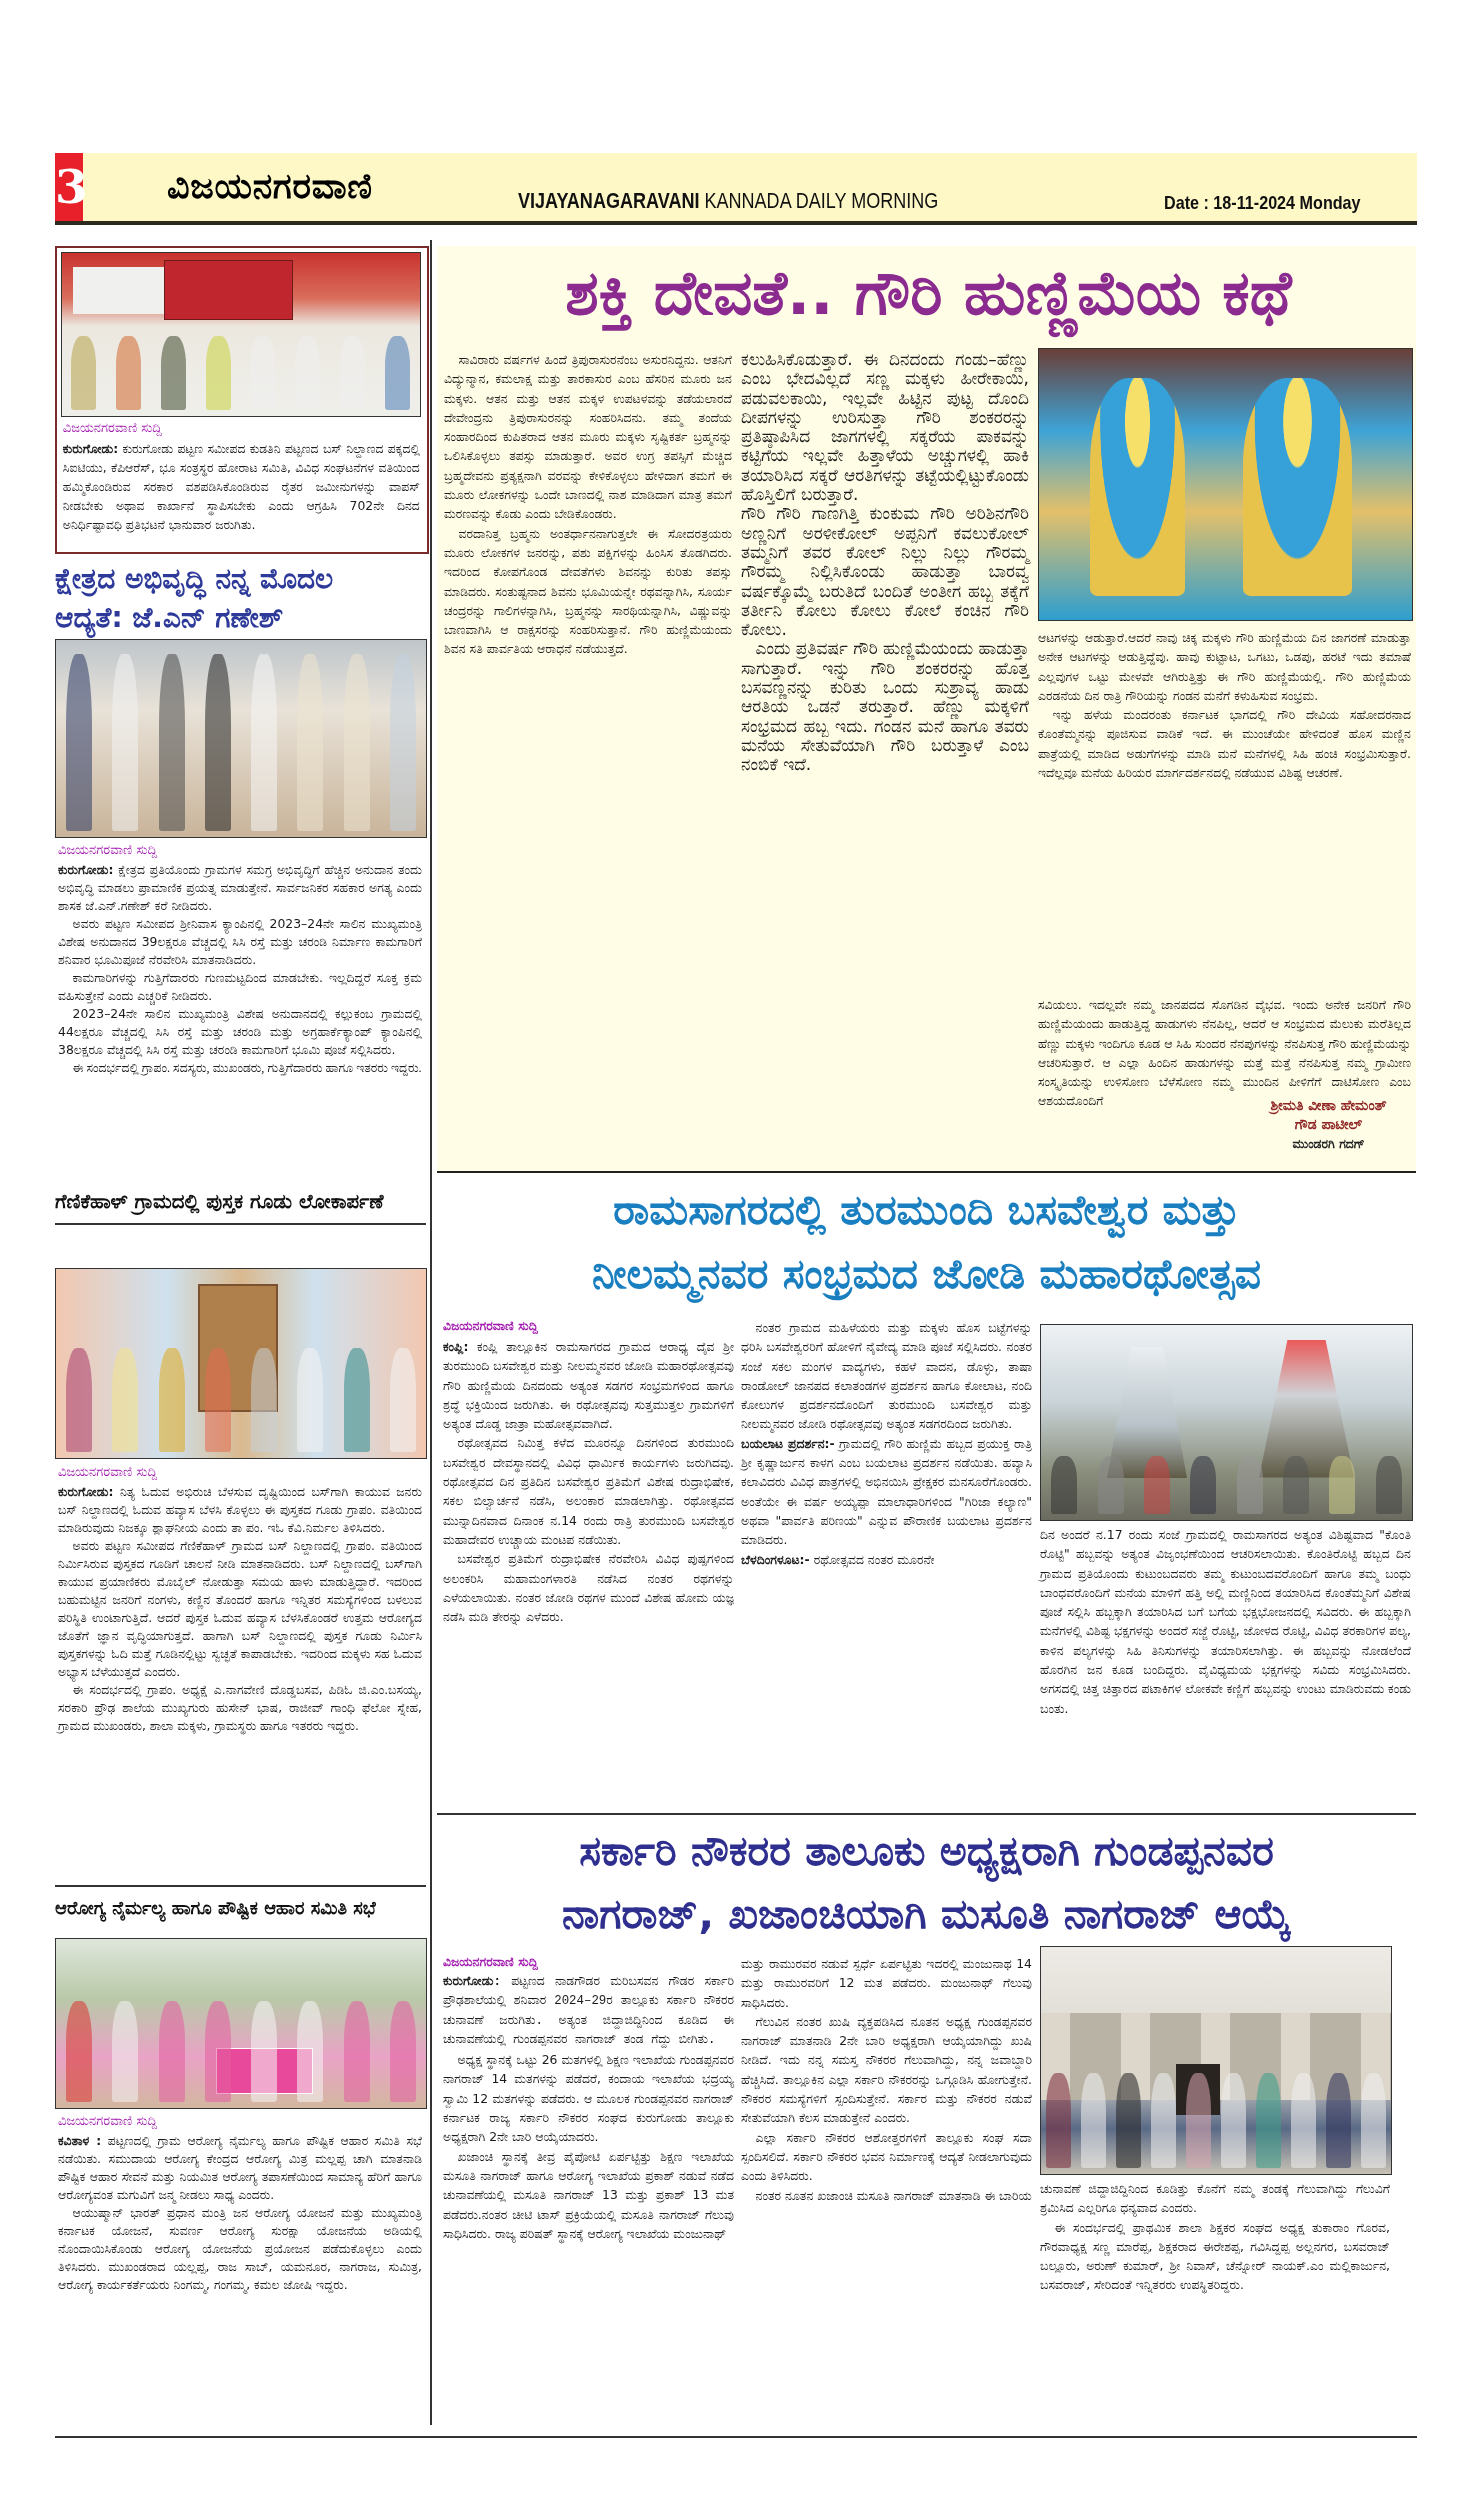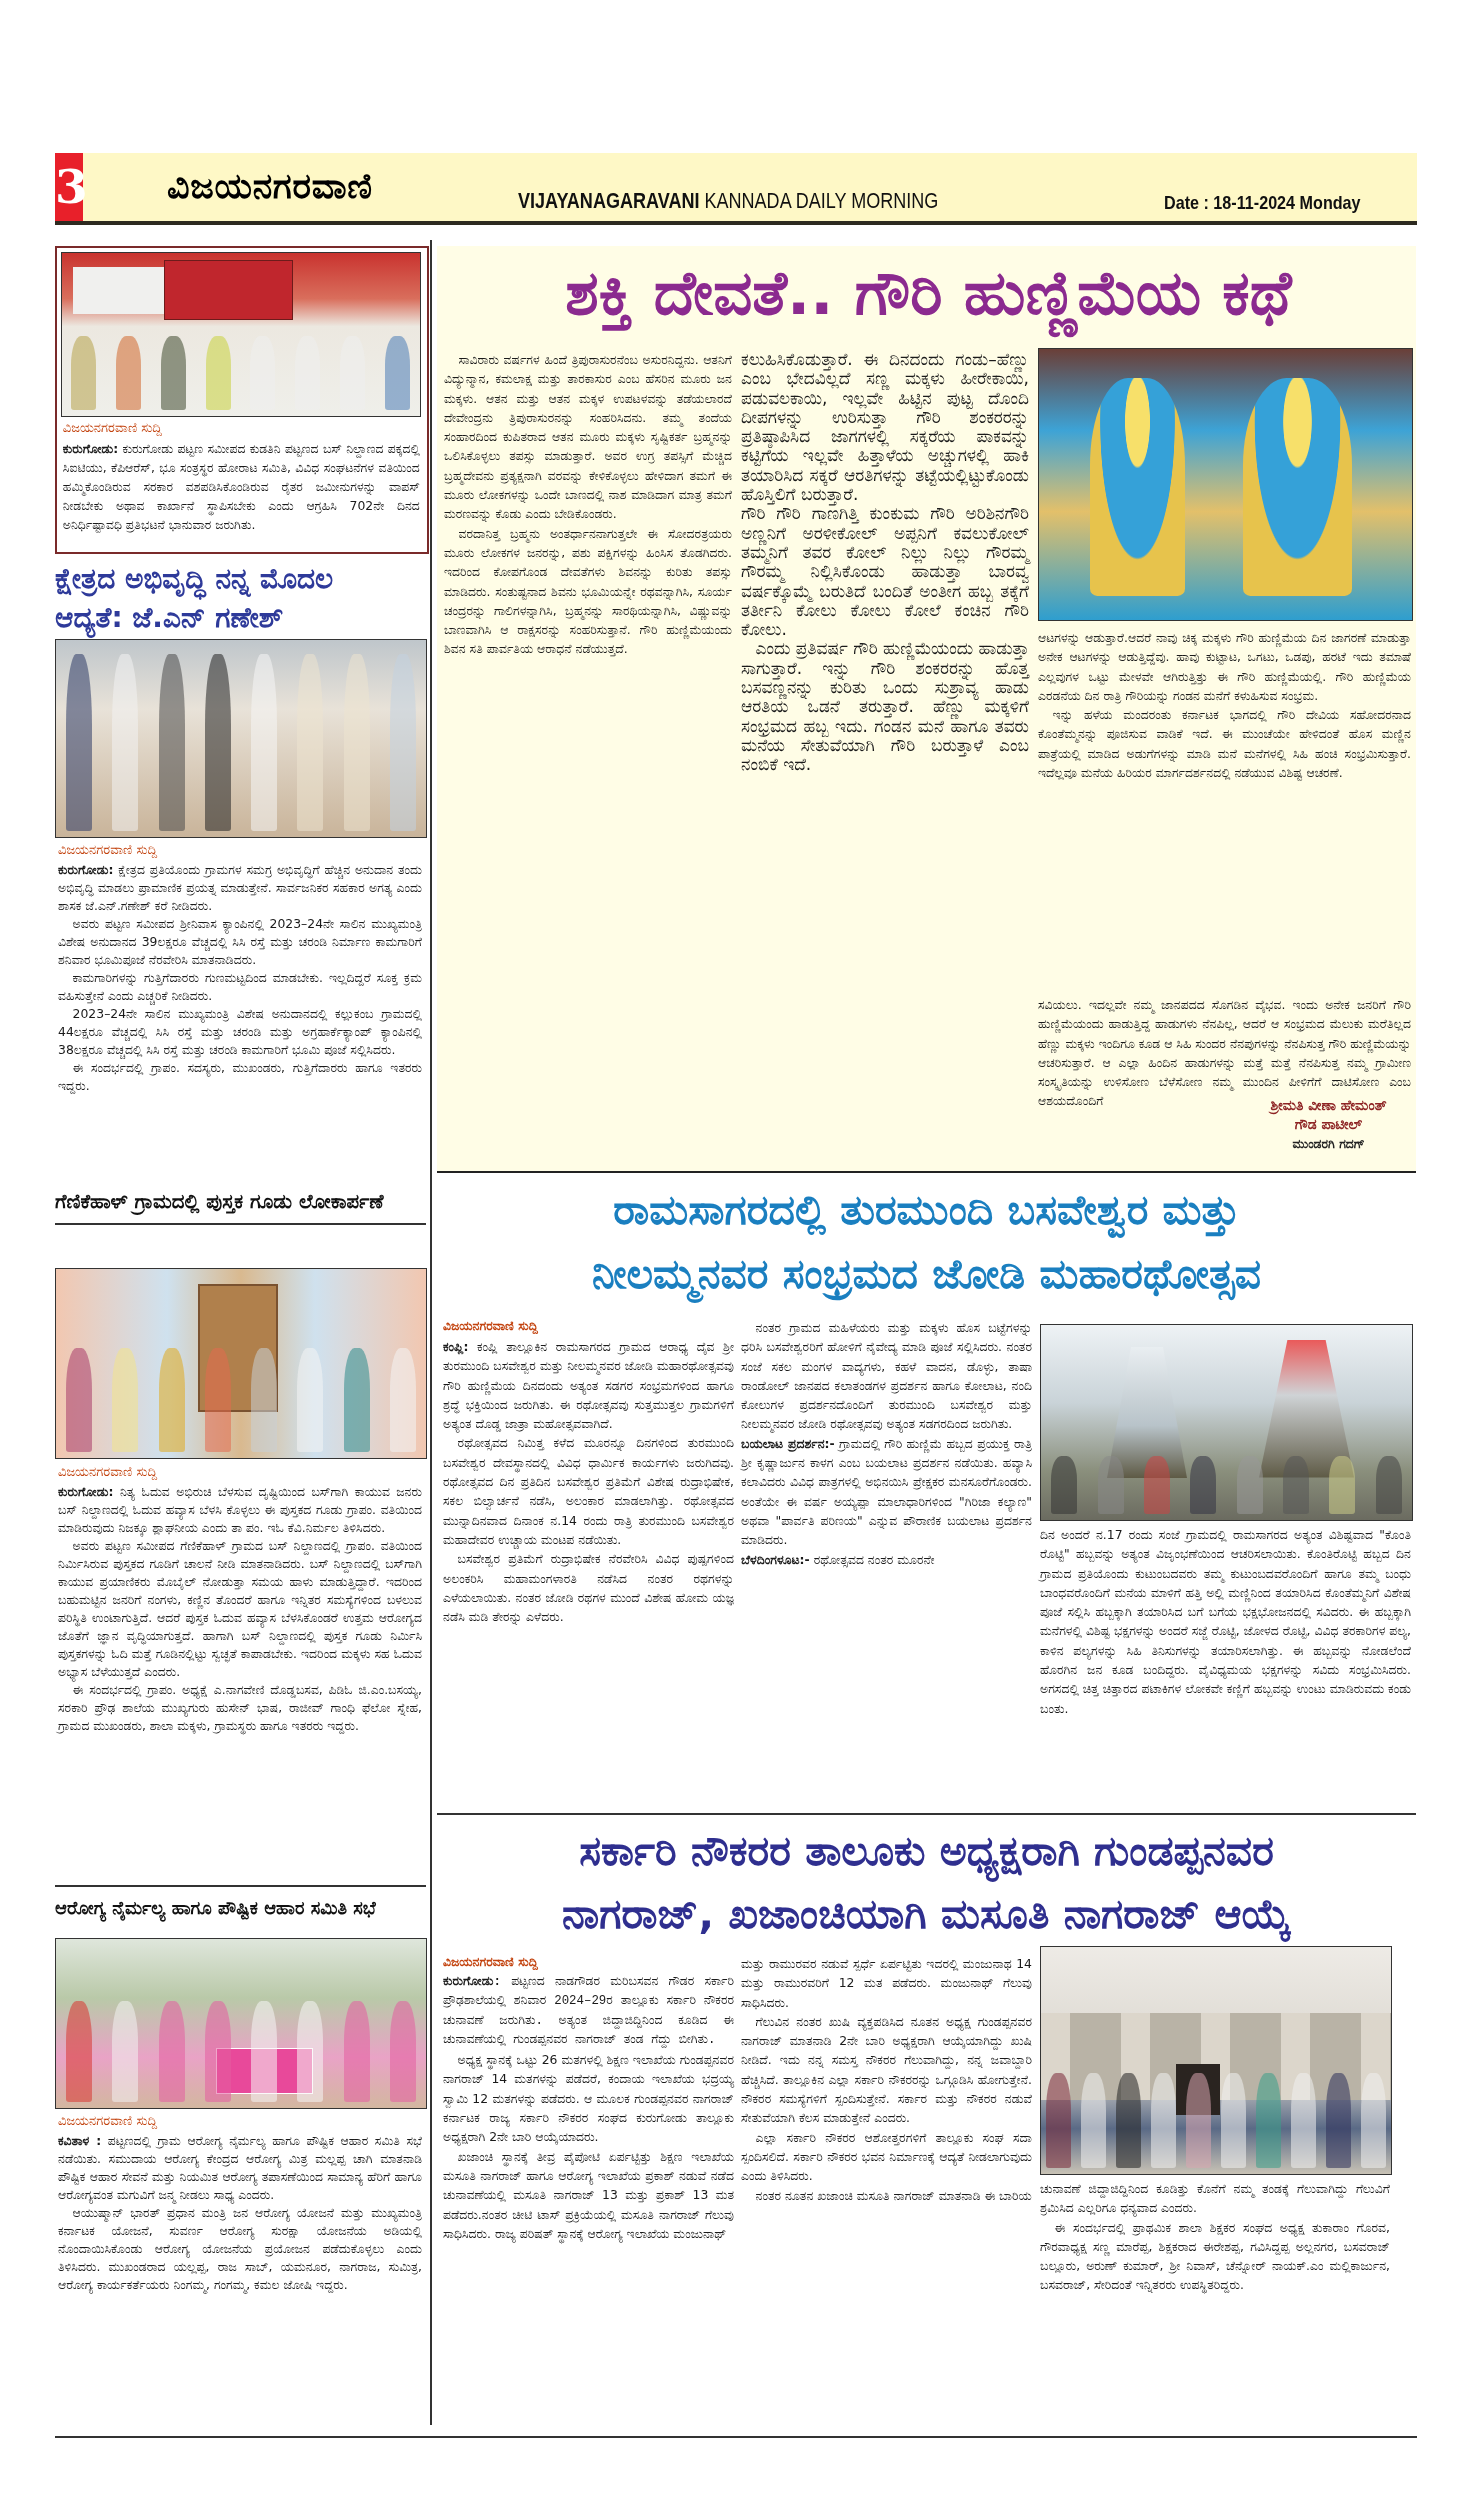--- a/index.html
+++ b/index.html
@@ -11,21 +11,21 @@
   .logo-kn{left:167px;top:166px;font-size:35px;font-weight:bold;color:#000000;letter-spacing:0.7px;}
   .logo-en{left:518px;top:188px;font-family:"Liberation Sans",sans-serif;font-size:22px;color:#111;transform:scaleX(.82);transform-origin:left;}
   .logo-en b{font-weight:bold;}
   .date{left:1164px;top:192px;font-family:"Liberation Sans",sans-serif;font-size:19px;font-weight:bold;color:#111;transform:scaleX(.85);transform-origin:left;}
   .mast-rule{left:55px;top:221px;width:1362px;height:4.4px;background:#2d2a20;}
   .vline{left:430px;top:240px;width:2.2px;height:2185px;background:#333;}
   .bottom-rule{left:55px;top:2436px;width:1362px;height:2.2px;background:#333;}
   
   .txt{font-size:14px;line-height:19.7px;text-align:justify;color:#1a1a1a;}
   .txt b{font-weight:bold;}
-  .byline{font-size:15.3px;font-weight:bold;color:#c2410c;}
+  .byline{font-size:15.3px;font-weight:bold;color:#a21caf;}
   .photo{border:1.5px solid #333;overflow:hidden;}
   .hline{height:2.2px;background:#333;}
   .head-black{font-weight:bold;color:#111;white-space:nowrap;}
   
   .ph-protest{background:linear-gradient(180deg,#c9332f 0%,#d96e5c 28%,#ece8e0 45%,#efefea 100%);}
   .ph-ground{background:linear-gradient(180deg,#bfc6cb 0%,#e8e2d8 35%,#c9b49a 100%);}
   .ph-library{background:linear-gradient(90deg,#f2c7b0 0%,#cfe1ee 30%,#d9b98f 50%,#cfe1ee 70%,#f2c7b0 100%);}
   .ph-health{background:linear-gradient(180deg,#dfe6dc 0%,#b9c9a8 35%,#e9a3c6 70%,#d3b7a0 100%);}
   .ph-gauri{background:linear-gradient(180deg,#6a3f38 0%,#3da3d6 30%,#e3c06a 60%,#2e9ecf 100%);}
   .ph-ratha{background:linear-gradient(180deg,#eef2f5 0%,#c9d3d8 40%,#8a8f7c 75%,#6b6b60 100%);}
@@ -80,21 +80,21 @@
       <span style="background:#ece4d0"></span>
       <span style="background:#c3d2e0"></span>
     </div>
 </div>
 <div class="abs byline" style="left:58px;top:842px;font-size:13px;font-weight:normal;">ವಿಜಯನಗರವಾಣಿ ಸುದ್ದಿ</div>
 <div class="abs txt" style="left:58px;top:861px;width:364px;font-size:12.4px;line-height:18px;">
   <p style="margin:0;"><b>ಕುರುಗೋಡು:</b><span> ಕ್ಷೇತ್ರದ ಪ್ರತಿಯೊಂದು ಗ್ರಾಮಗಳ ಸಮಗ್ರ ಅಭಿವೃದ್ಧಿಗೆ ಹೆಚ್ಚಿನ ಅನುದಾನ ತಂದು ಅಭಿವೃದ್ಧಿ ಮಾಡಲು ಪ್ರಾಮಾಣಿಕ ಪ್ರಯತ್ನ ಮಾಡುತ್ತೇನೆ. ಸಾರ್ವಜನಿಕರ ಸಹಕಾರ ಅಗತ್ಯ ಎಂದು ಶಾಸಕ ಜೆ.ಎನ್.ಗಣೇಶ್ ಕರೆ ನೀಡಿದರು.</span></p>
   <p style="margin:0;text-indent:14.6px;">ಅವರು ಪಟ್ಟಣ ಸಮೀಪದ ಶ್ರೀನಿವಾಸ ಕ್ಯಾಂಪಿನಲ್ಲಿ 2023–24ನೇ ಸಾಲಿನ ಮುಖ್ಯಮಂತ್ರಿ ವಿಶೇಷ ಅನುದಾನದ 39ಲಕ್ಷರೂ ವೆಚ್ಚದಲ್ಲಿ ಸಿಸಿ ರಸ್ತೆ ಮತ್ತು ಚರಂಡಿ ನಿರ್ಮಾಣ ಕಾಮಗಾರಿಗೆ ಶನಿವಾರ ಭೂಮಿಪೂಜೆ ನೆರವೇರಿಸಿ ಮಾತನಾಡಿದರು.</p>
   <p style="margin:0;text-indent:14.6px;">ಕಾಮಗಾರಿಗಳನ್ನು ಗುತ್ತಿಗೆದಾರರು ಗುಣಮಟ್ಟದಿಂದ ಮಾಡಬೇಕು. ಇಲ್ಲದಿದ್ದರೆ ಸೂಕ್ತ ಕ್ರಮ ವಹಿಸುತ್ತೇನೆ ಎಂದು ಎಚ್ಚರಿಕೆ ನೀಡಿದರು.</p>
   <p style="margin:0;text-indent:14.6px;">2023–24ನೇ ಸಾಲಿನ ಮುಖ್ಯಮಂತ್ರಿ ವಿಶೇಷ ಅನುದಾನದಲ್ಲಿ ಕಲ್ಲುಕಂಬ ಗ್ರಾಮದಲ್ಲಿ 44ಲಕ್ಷರೂ ವೆಚ್ಚದಲ್ಲಿ ಸಿಸಿ ರಸ್ತೆ ಮತ್ತು ಚರಂಡಿ ಮತ್ತು ಅಗ್ರಹಾರ್ಕೆಕ್ಯಾಂಪ್ ಕ್ಯಾಂಪಿನಲ್ಲಿ 38ಲಕ್ಷರೂ ವೆಚ್ಚದಲ್ಲಿ ಸಿಸಿ ರಸ್ತೆ ಮತ್ತು ಚರಂಡಿ ಕಾಮಗಾರಿಗೆ ಭೂಮಿ ಪೂಜೆ ಸಲ್ಲಿಸಿದರು.</p>
-  <p style="margin:0;text-indent:14.6px;">ಈ ಸಂದರ್ಭದಲ್ಲಿ ಗ್ರಾಪಂ. ಸದಸ್ಯರು, ಮುಖಂಡರು, ಗುತ್ತಿಗೆದಾರರು ಹಾಗೂ ಇತರರು ಇದ್ದರು.</p>
+  <p style="margin:0;text-indent:14.6px;font-family:Liberation Serif, serif;">ಈ ಸಂದರ್ಭದಲ್ಲಿ ಗ್ರಾಪಂ. ಸದಸ್ಯರು, ಮುಖಂಡರು, ಗುತ್ತಿಗೆದಾರರು ಹಾಗೂ ಇತರರು ಇದ್ದರು.</p>
 </div>
 
 <div class="abs hline" style="left:55px;top:1223px;width:371px;"></div>
 <div class="abs head-black" style="left:55px;top:1186px;font-size:19.7px;line-height:32px;">ಗೆಣಿಕೆಹಾಳ್ ಗ್ರಾಮದಲ್ಲಿ ಪುಸ್ತಕ ಗೂಡು ಲೋಕಾರ್ಪಣೆ</div>
 <div class="abs photo ph-library" style="left:55px;top:1268px;width:370px;height:189px;">
   <div style="position:absolute;left:142px;top:14.6px;width:76px;height:124px;background:#b0804c;border:2.2px solid #7a5230;"></div>
   <div class="people" style="height:55%;">
       <span style="background:#a83a6a"></span>
       <span style="background:#f3e48a"></span>
       <span style="background:#e0aa1e"></span>

